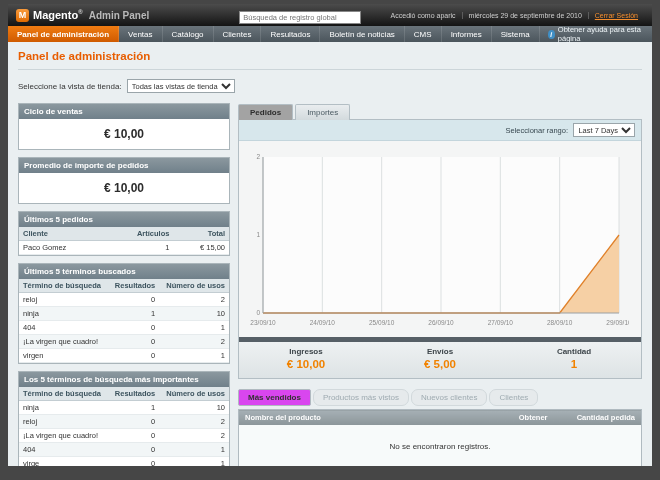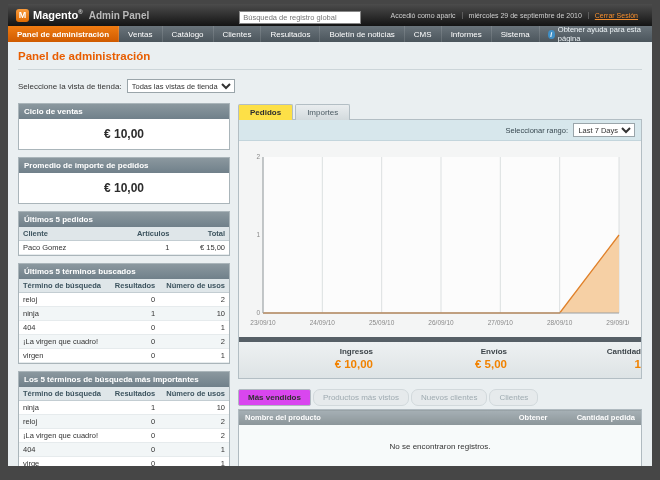--- a/index.html
+++ b/index.html
@@ -45,27 +45,27 @@
   .big-value { text-align:center; font-size:12px; font-weight:bold; color:#2c2c2c; padding:8px 0; }
   table.mini { width:100%; border-collapse:collapse; font-size:7.5px; }
   table.mini th { background:#dfe6e9; color:#3c535e; text-align:left; font-weight:bold; padding:2px 4px; border-bottom:1px solid #c3cdd2; }
   table.mini th.num, table.mini td.num { text-align:right; }
   table.mini td { padding:2px 4px; border-bottom:1px solid #e6ebed; color:#333; }
   table.mini tr:nth-child(even) td { background:#f2f6f7; }
 
   
   .tab-row { display:flex; border-bottom:1px solid #b3bec4; }
   .tab { font-size:8px; padding:3px 11px; border:1px solid #b3bec4; border-bottom:none; background:linear-gradient(#e9edef,#d3dadd); color:#4a5a62; cursor:pointer; margin-right:2px; border-radius:2px 2px 0 0; position:relative; top:1px; }
-  .tab.active { background:#fde047; font-weight:bold; color:#2d2d2d; }
+  .tab.active { background:#a3a3a3; font-weight:bold; color:#2d2d2d; }
   .panel { border:1px solid #b3bec4; border-top:none; background:#fff; }
   .range-strip { background:#d7e7ec; border-bottom:1px solid #c3d5dc; padding:3px 6px; display:flex; justify-content:flex-end; align-items:center; gap:5px; font-size:7.5px; color:#37474f; }
   .chart-wrap { padding:8px; background:#f4f5f5; }
   .chart-wrap svg { display:block; }
   .totals { display:flex; border-top:5px solid #565f66; background:linear-gradient(#eef1f2,#dde3e5); padding:5px 0 8px; }
-  .total-cell { flex:1; text-align:right; }
+  .total-cell { flex:1; text-align:center; }
   .total-label { font-size:8px; font-weight:bold; color:#3d454a; }
   .total-value { font-size:11.5px; font-weight:bold; color:#f18200; margin-top:2px; }
 
   
   .grid-section { margin-top:10px; }
   .btab-row { display:flex; gap:2px; margin-bottom:3px; }
   .btab { font-size:8px; padding:3px 9px; border:1px solid #b0bac0; background:#d946ef; font-weight:bold; color:#333; cursor:pointer; border-radius:2px; }
   .btab.inactive { background:#e6eaec; border-color:#d2d9dc; color:#9fabb1; font-weight:normal;border-radius:7px; }
   .grid-table { width:100%; border:1px solid #b0bac0; border-collapse:collapse; font-size:7.5px; }
   .grid-table th { background:linear-gradient(#a6b0b5,#8b9599); color:#fdfdfd; font-weight:bold; text-align:left; padding:3px 6px; }

